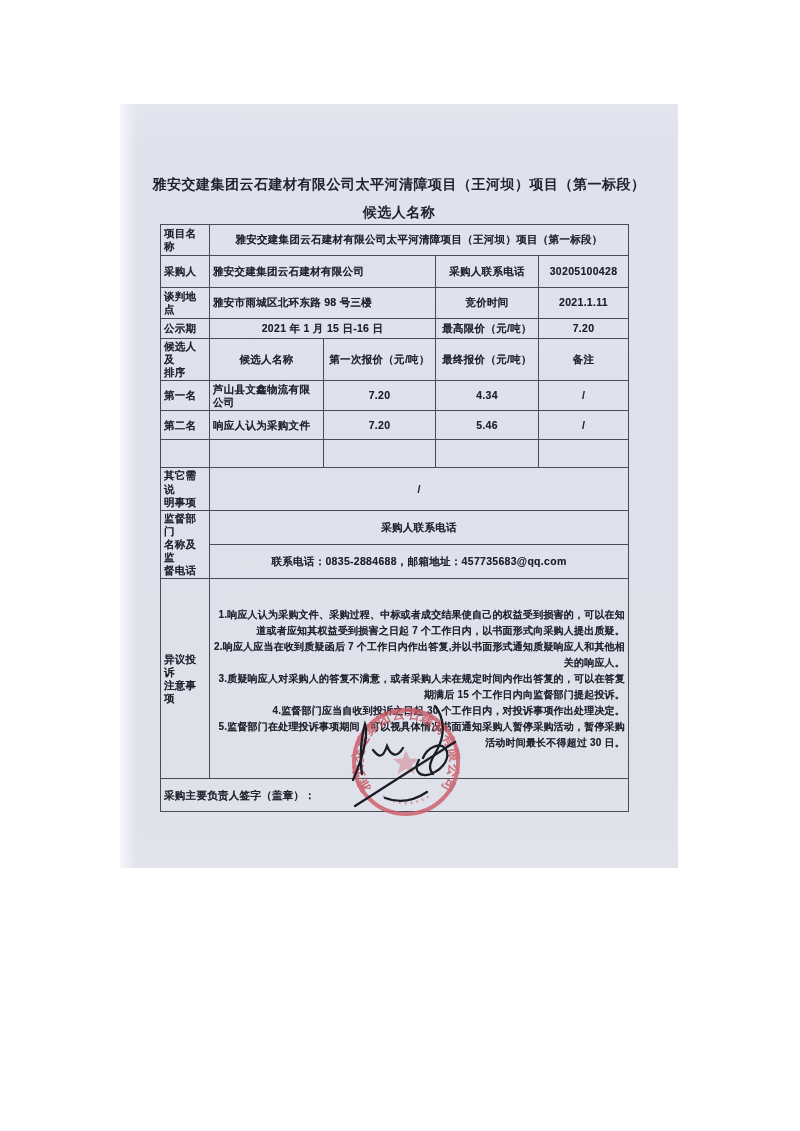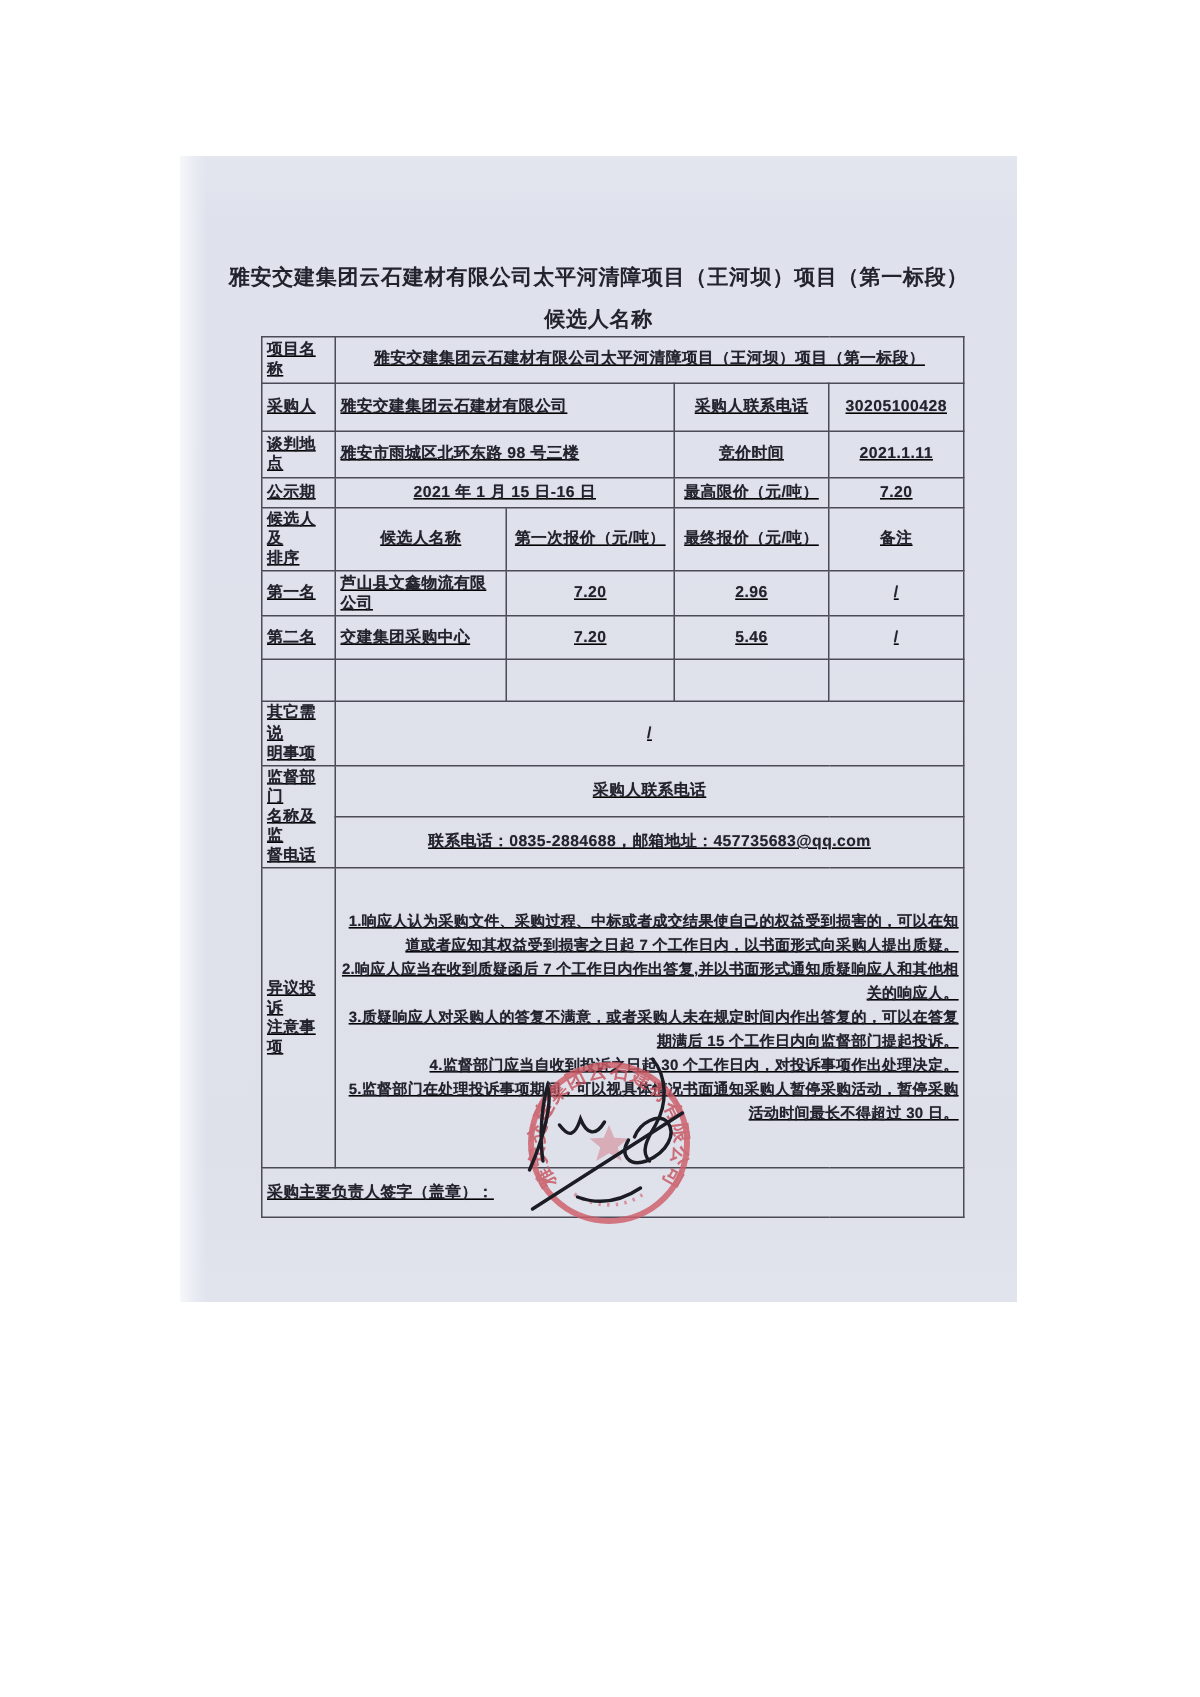--- a/index.html
+++ b/index.html
@@ -15,22 +15,22 @@
     content:"";position:absolute;left:0;top:0;bottom:0;width:18px;
     background:linear-gradient(90deg,#f6f7fa 0%,#e9ebf3 55%,rgba(233,235,243,0) 100%);
   }
   .title{
     position:absolute;left:0;width:100%;text-align:center;color:#23232e;
     font-weight:700;letter-spacing:0.5px;
   }
   .title-1{top:72px;font-size:14px;}
   .title-2{top:100px;font-size:14px;}
   table.doc{
-    position:absolute;left:54px;top:120px;width:468px;
-    border-collapse:collapse;table-layout:fixed;text-decoration:underline;
+    position:absolute;left:40px;top:120px;width:468px;
+    border-collapse:collapse;table-layout:fixed;
   }
   table.doc td{
     border:1px solid #4b4b57;color:#22222d;font-size:10.5px;font-weight:600;
     padding:1px 3px;letter-spacing:0.3px;vertical-align:middle;line-height:1.25;
     overflow:hidden;text-shadow:0 0 0.5px rgba(34,34,48,.45);
   }
   td.lab{text-align:left;font-size:10.5px;}
   td.ctr{text-align:center;}
   td.lft{text-align:left;}
   td.ctrlab{}
@@ -89,26 +89,26 @@
       </td>
       <td class="ctr">候选人名称</td>
       <td class="ctr">第一次报价（元/吨）</td>
       <td class="ctr">最终报价（元/吨）</td>
       <td class="ctr">备注</td>
     </tr>
     <tr class="r6">
       <td class="lab">第一名</td>
       <td class="lft">芦山县文鑫物流有限公司</td>
       <td class="ctr">7.20</td>
-      <td class="ctr">2.96</td>
+      <td class="ctr">4.34</td>
       <td class="ctr">/</td>
     </tr>
     <tr class="r7">
       <td class="lab">第二名</td>
-      <td class="lft">交建集团采购中心</td>
+      <td class="lft">响应人认为采购文件</td>
       <td class="ctr">7.20</td>
       <td class="ctr">5.46</td>
       <td class="ctr">/</td>
     </tr>
     <tr class="r8">
       <td class="lab"></td>
       <td></td>
       <td></td>
       <td></td>
       <td></td>

